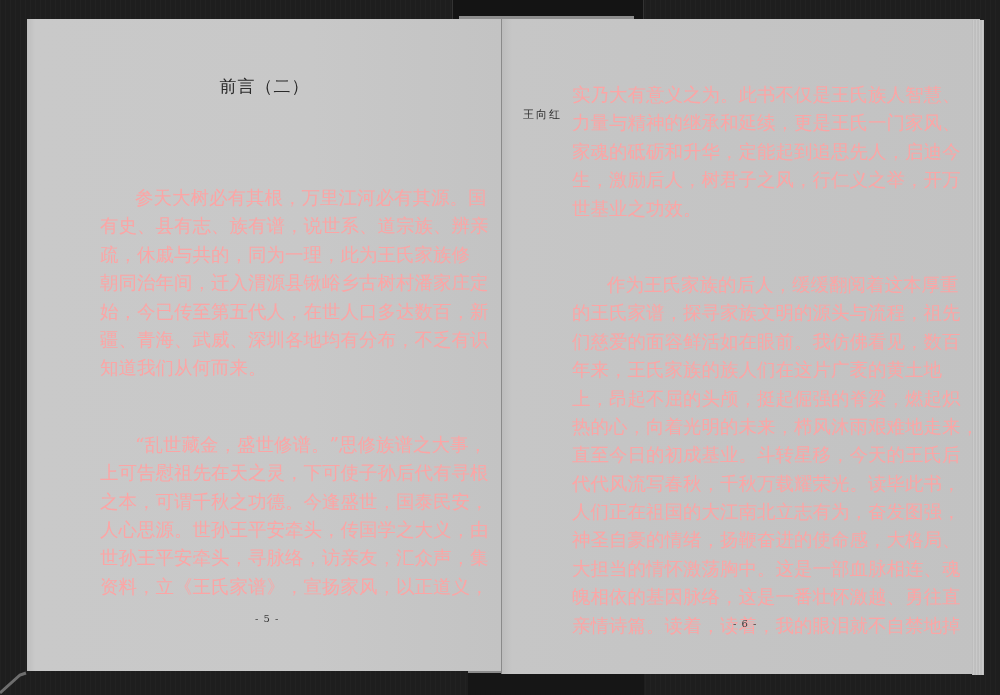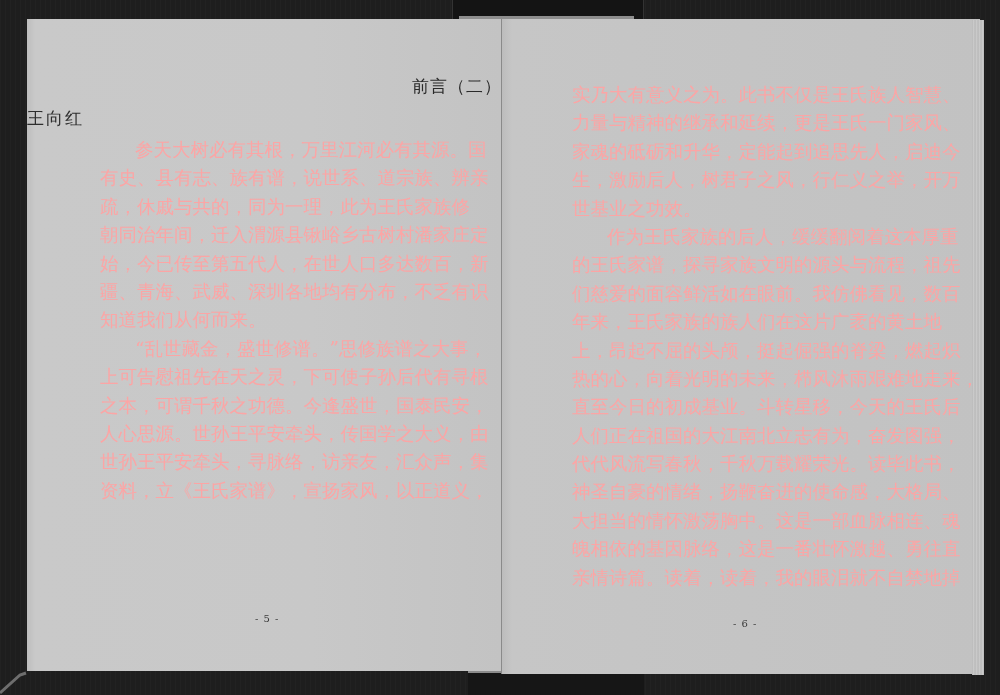--- a/index.html
+++ b/index.html
@@ -87,32 +87,32 @@
     top: 19px;
     width: 1px;
     height: 655px;
     background: #8a8a8a;
   }
   .heading {
     position: absolute;
     left: 27px;
     width: 475px;
     top: 75px;
-    text-align: right;
+    text-align: center;
     font-size: 17px;
     color: #2a2a2a;
     letter-spacing: 1px;
   }
   .author {
     position: absolute;
     left: 27px;
     width: 535px;
     top: 107px;
-    text-align: left;
-    font-size: 17px;
+    text-align: right;
+    font-size: 11px;
     color: #2e2e2e;
     letter-spacing: 2px;
   }
   .body-text {
     position: absolute;
     color: #fca5a5;
     font-size: 18.5px;
     line-height: 28.4px;
   }
   .body-text .line {
@@ -120,20 +120,21 @@
     white-space: nowrap;
     text-align: justify;
     text-align-last: justify;
     height: 28.4px;
   }
   .body-text .line.last {
     text-align-last: left;
   }
   .body-text .line.indent {
     padding-left: 35px;
+    margin-top: 48px;
   }
   .left-text {
     left: 100px;
     top: 136px;
     width: 338px;
   }
   .right-text {
     left: 572px;
     top: 81px;
     width: 338px;
@@ -202,21 +203,21 @@
   <span class="line">家魂的砥砺和升华，定能起到追思先人，启迪今</span>
   <span class="line">生，激励后人，树君子之风，行仁义之举，开万</span>
   <span class="line last">世基业之功效。</span>
   <span class="line indent">作为王氏家族的后人，缓缓翻阅着这本厚重</span>
   <span class="line">的王氏家谱，探寻家族文明的源头与流程，祖先</span>
   <span class="line">们慈爱的面容鲜活如在眼前。我仿佛看见，数百</span>
   <span class="line">年来，王氏家族的族人们在这片广袤的黄土地</span>
   <span class="line">上，昂起不屈的头颅，挺起倔强的脊梁，燃起炽</span>
   <span class="line">热的心，向着光明的未来，栉风沐雨艰难地走来，</span>
   <span class="line">直至今日的初成基业。斗转星移，今天的王氏后</span>
+  <span class="line">代代风流写春秋，千秋万载耀荣光。读毕此书，</span>
   <span class="line">人们正在祖国的大江南北立志有为，奋发图强，</span>
-  <span class="line">代代风流写春秋，千秋万载耀荣光。读毕此书，</span>
   <span class="line">神圣自豪的情绪，扬鞭奋进的使命感，大格局、</span>
   <span class="line">大担当的情怀激荡胸中。这是一部血脉相连、魂</span>
   <span class="line">魄相依的基因脉络，这是一番壮怀激越、勇往直</span>
   <span class="line">亲情诗篇。读着，读着，我的眼泪就不自禁地掉</span>
 </div>
 
 <div class="page-number pn-right">- 6 -</div>
 
 </body></html>

